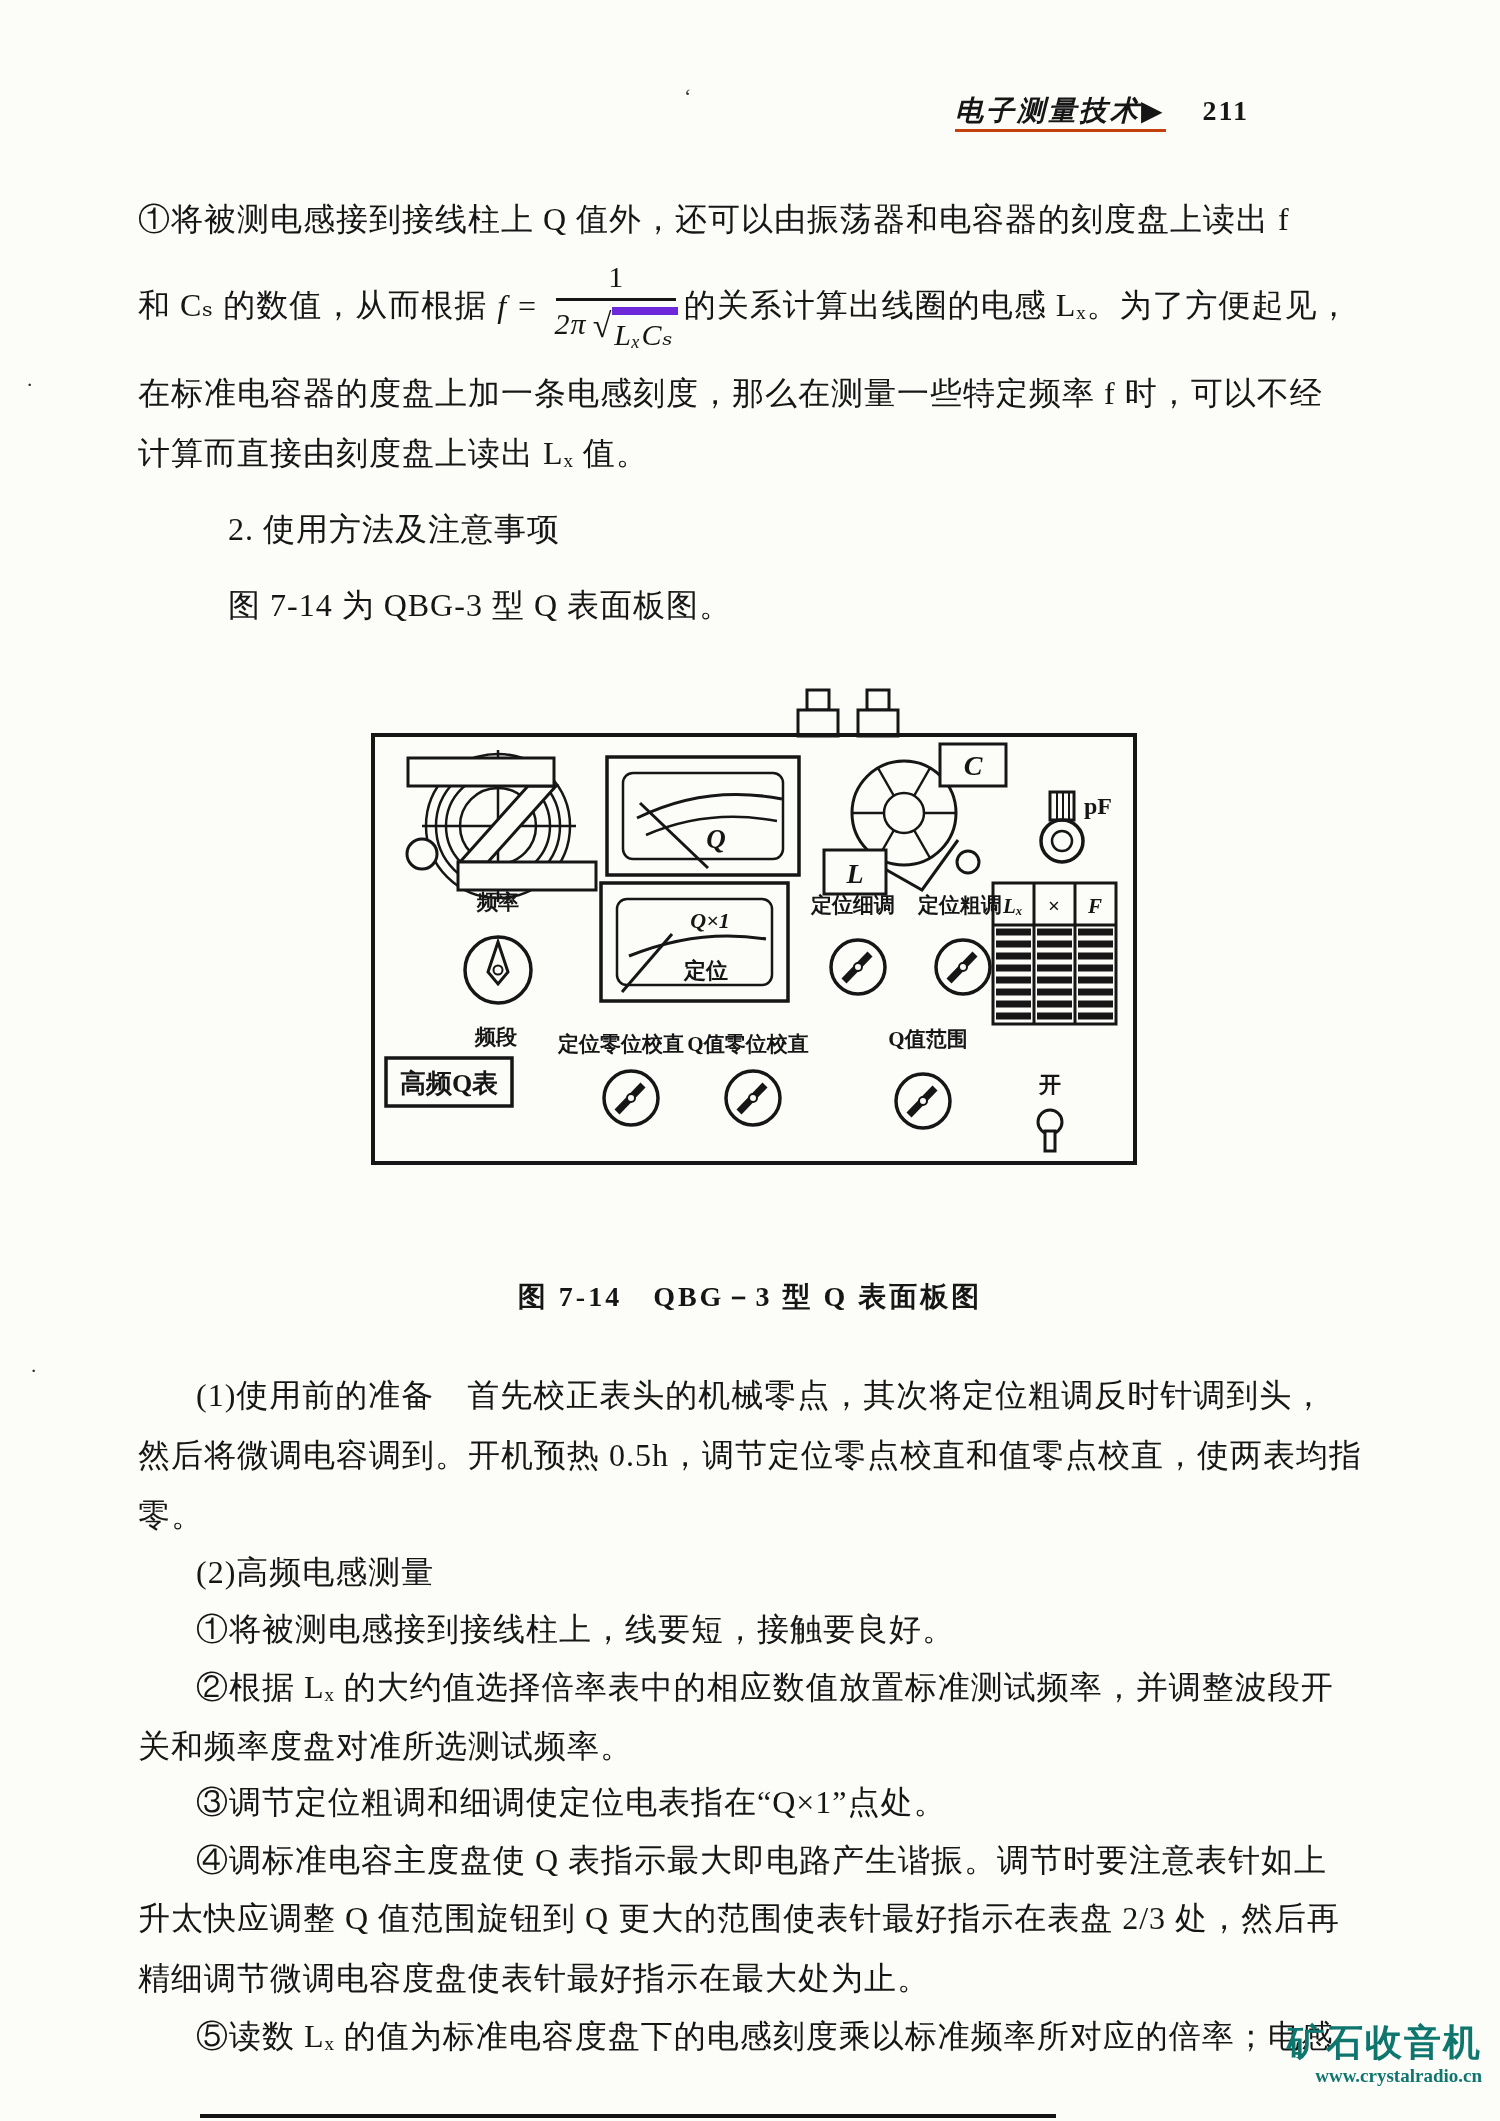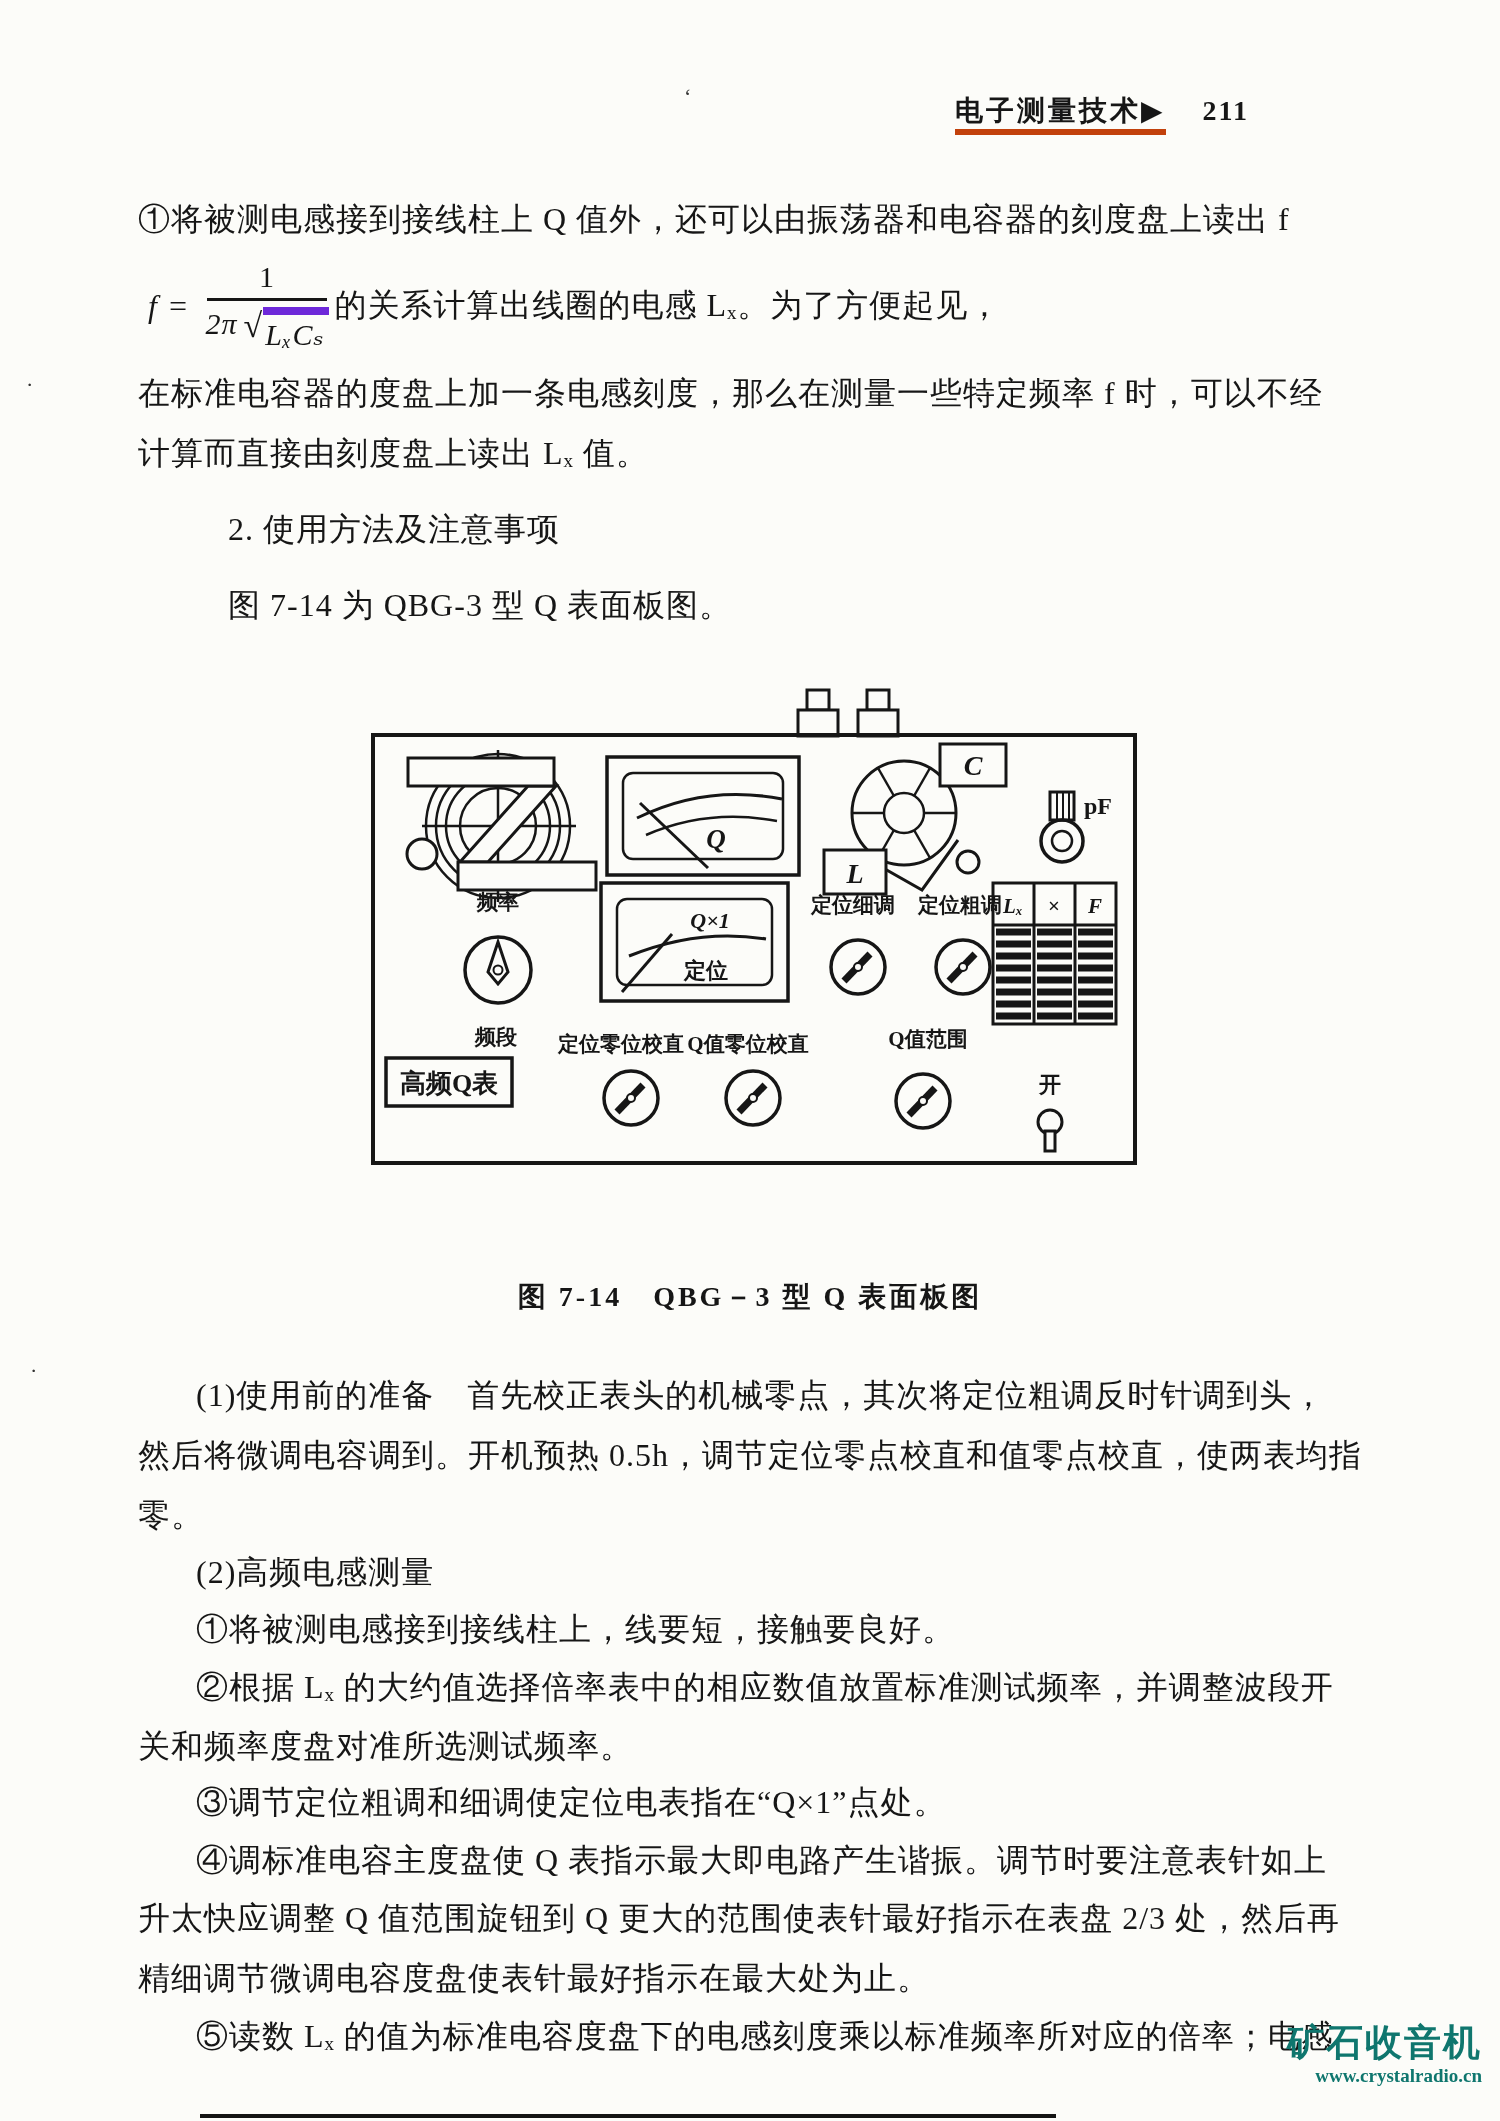--- a/index.html
+++ b/index.html
@@ -9,21 +9,21 @@
     font-family:"Liberation Serif","DejaVu Serif",serif;
     overflow:hidden;
   }
   .line{position:absolute;font-size:32px;letter-spacing:1px;white-space:nowrap;}
   .indent1{left:196px;}
   .indent2{left:228px;}
   .margin{left:138px;}
 
   
   .hdr{position:absolute;top:92px;left:955px;font-size:28px;font-weight:bold;white-space:nowrap;}
-  .hdr .t{border-bottom:6px solid #c2410c;padding-bottom:3px;letter-spacing:3px;}
+  .hdr .t{font-style:italic;border-bottom:3px solid #c2410c;padding-bottom:3px;letter-spacing:3px;}
   .hdr .pg{margin-left:30px;font-style:normal;letter-spacing:2px;}
   .speck{position:absolute;font-size:22px;color:#333;}
 
   
   .frow{position:absolute;top:248px;left:138px;height:116px;display:flex;align-items:center;font-size:32px;letter-spacing:1px;white-space:nowrap;}
   .math{font-style:italic;margin:0 10px;}
   .frac{display:inline-flex;flex-direction:column;align-items:center;margin:0 6px;}
   .frac .num{padding:0 52px 4px 52px;border-bottom:3px solid #161616;font-size:30px;text-align:center;}
   .frac .den{padding-top:6px;font-size:30px;font-style:italic;display:flex;align-items:flex-start;justify-content:center;}
   .frac .rad{font-size:34px;font-style:normal;margin-left:6px;}
@@ -52,20 +52,21 @@
   <span class="t"><span>电子测量技术</span><span>▶</span></span>
   <span class="pg">211</span>
 </div>
 <span class="speck" style="left:684px;top:84px;">‘</span>
 <span class="speck" style="left:26px;top:372px;">·</span>
 <span class="speck" style="left:30px;top:1358px;">·</span>
 
 <div class="line margin" style="top:198px;">①将被测电感接到接线柱上 Q 值外，还可以由振荡器和电容器的刻度盘上读出 f</div>
 
 <div class="frow">
+  <span>和 Cₛ 的数值，从而根据</span>
   <span class="math">f =</span>
   <span class="frac">
     <span class="num">1</span>
     <span class="den">
       <span>2π</span>
       <span class="rad">√</span>
       <span class="radicand">LₓCₛ</span>
     </span>
   </span>
   <span>的关系计算出线圈的电感 Lₓ。为了方便起见，</span>

